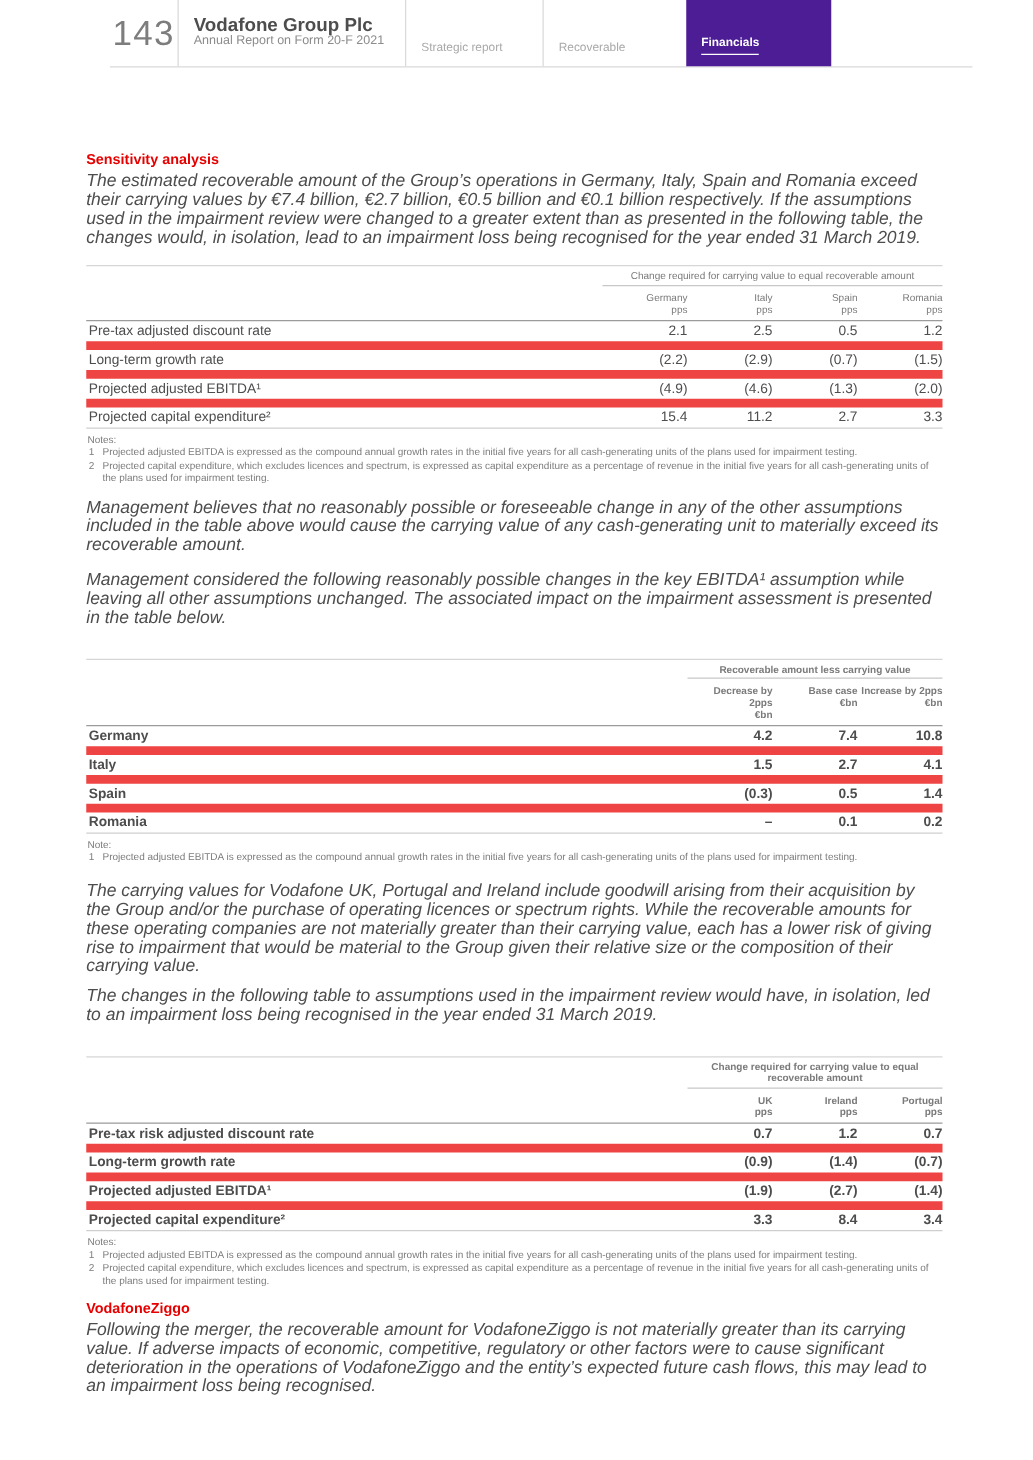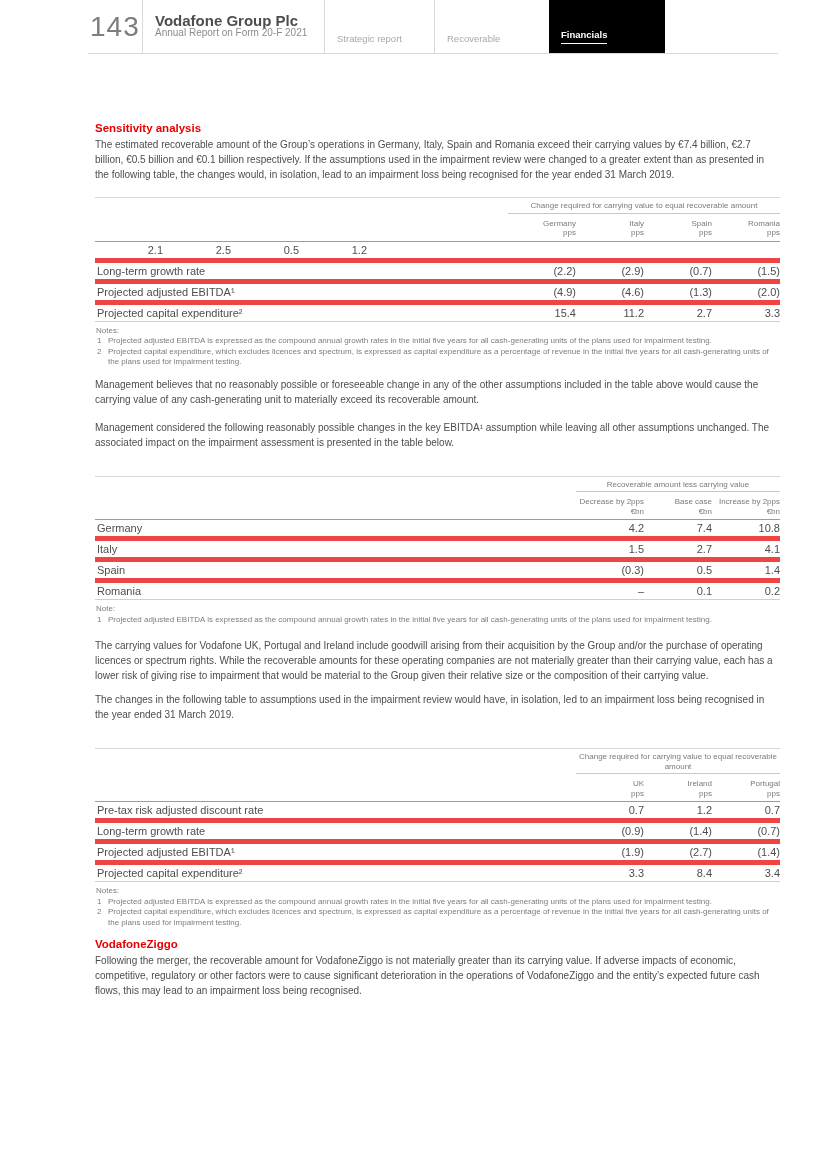--- a/index.html
+++ b/index.html
@@ -41,63 +41,64 @@
   .h-tab {
     display: flex; align-items: flex-end;
     padding: 0 0 9px 12px;
     font-size: 9.5px; color: #a8a8a8;
     cursor: default;
   }
   .h-tab.t1 { width: 110px; border-right: 1px solid #d9d9d9; text-align: right; }
   .h-tab.t2 { width: 114px; }
   .h-tab.t3 {
     width: 116px;
-    background: #000000;
+    background: #4c1d95;
     color: #ffffff; font-weight: bold;
   }
   .h-tab.t3 span { border-bottom: 1px solid #ffffff; padding-bottom: 3px; }
   .h-tab.t4 { width: 113px; border-right: 1px solid #d9d9d9; }
 
   
-  main { margin-left: 95px; width: 685px; }
+  main { margin-left: 69px; width: 685px; }
   h2.sec {
     color: #e60000; font-size: 11.5px; font-weight: bold;
     line-height: 13px;
   }
   h2.sec.first { margin-top: 68px; }
   p.body {
-    font-size: 10px; line-height: 15px; color: #4d4d4d;
+    font-size: 14px; line-height: 15px; color: #4d4d4d;
     margin-top: 2px;
+    font-style: italic;
   }
   p.body.gap { margin-top: 13px; }
   p.body.gap2 { margin-top: 9px; }
 
   
   .tbl {
     border-top: 1px solid #d6d6d6;
     border-bottom: 1px solid #cfcfcf;
     font-size: 11px;
   }
   .tbl.m1 { margin-top: 15px; }
-  .tbl.m2 { margin-top: 26px; }
+  .tbl.m2 { margin-top: 26px; font-weight: bold; }
   .tr { display: flex; }
   .td.lbl { flex: 1; padding-left: 2px; }
   .td.num { width: 68px; text-align: right; }
   .span-tr { padding-top: 3px; gap: 13px; }
   .span-region { text-align: center; }
   .span-region.w4 { width: 272px; }
   .span-region.w3 { width: 204px; }
   .span-head {
     font-size: 8px; color: #7a7a7a; line-height: 9.5px;
     border-bottom: 1px solid #c8c8c8;
     padding-bottom: 2px;
   }
   .head-tr { padding: 5px 0 3px; }
   .head-tr .td.num { font-size: 8px; color: #7a7a7a; line-height: 9.5px; }
-  .tr.data { padding: 2px 0; border-top: 5px solid #ef4444; align-items: baseline; }
+  .tr.data { padding: 2px 0; border-top: 7px solid #ef4444; align-items: baseline; }
   .tr.data.first { border-top: 1px solid #9b9b9b; }
 
   
   .notes { margin-top: 4px; font-size: 8px; color: #7c7c7c; line-height: 10.5px; }
   .notes .nt { padding-left: 1px; }
   .note-row { display: flex; }
   .note-num { width: 13px; padding-left: 2px; }
   .note-text { flex: 1; }
 </style>
 </head>
@@ -147,20 +148,21 @@
         <div class="td num">
             <div>Spain</div>
             <div>pps</div>
           </div>
         <div class="td num">
             <div>Romania</div>
             <div>pps</div>
           </div>
       </div>
       <div class="tr data first">
+        <div class="td lbl">Pre-tax adjusted discount rate</div>
         <div class="td num">2.1</div>
         <div class="td num">2.5</div>
         <div class="td num">0.5</div>
         <div class="td num">1.2</div>
       </div>
       <div class="tr data">
         <div class="td lbl">Long-term growth rate</div>
         <div class="td num">(2.2)</div>
         <div class="td num">(2.9)</div>
         <div class="td num">(0.7)</div>

